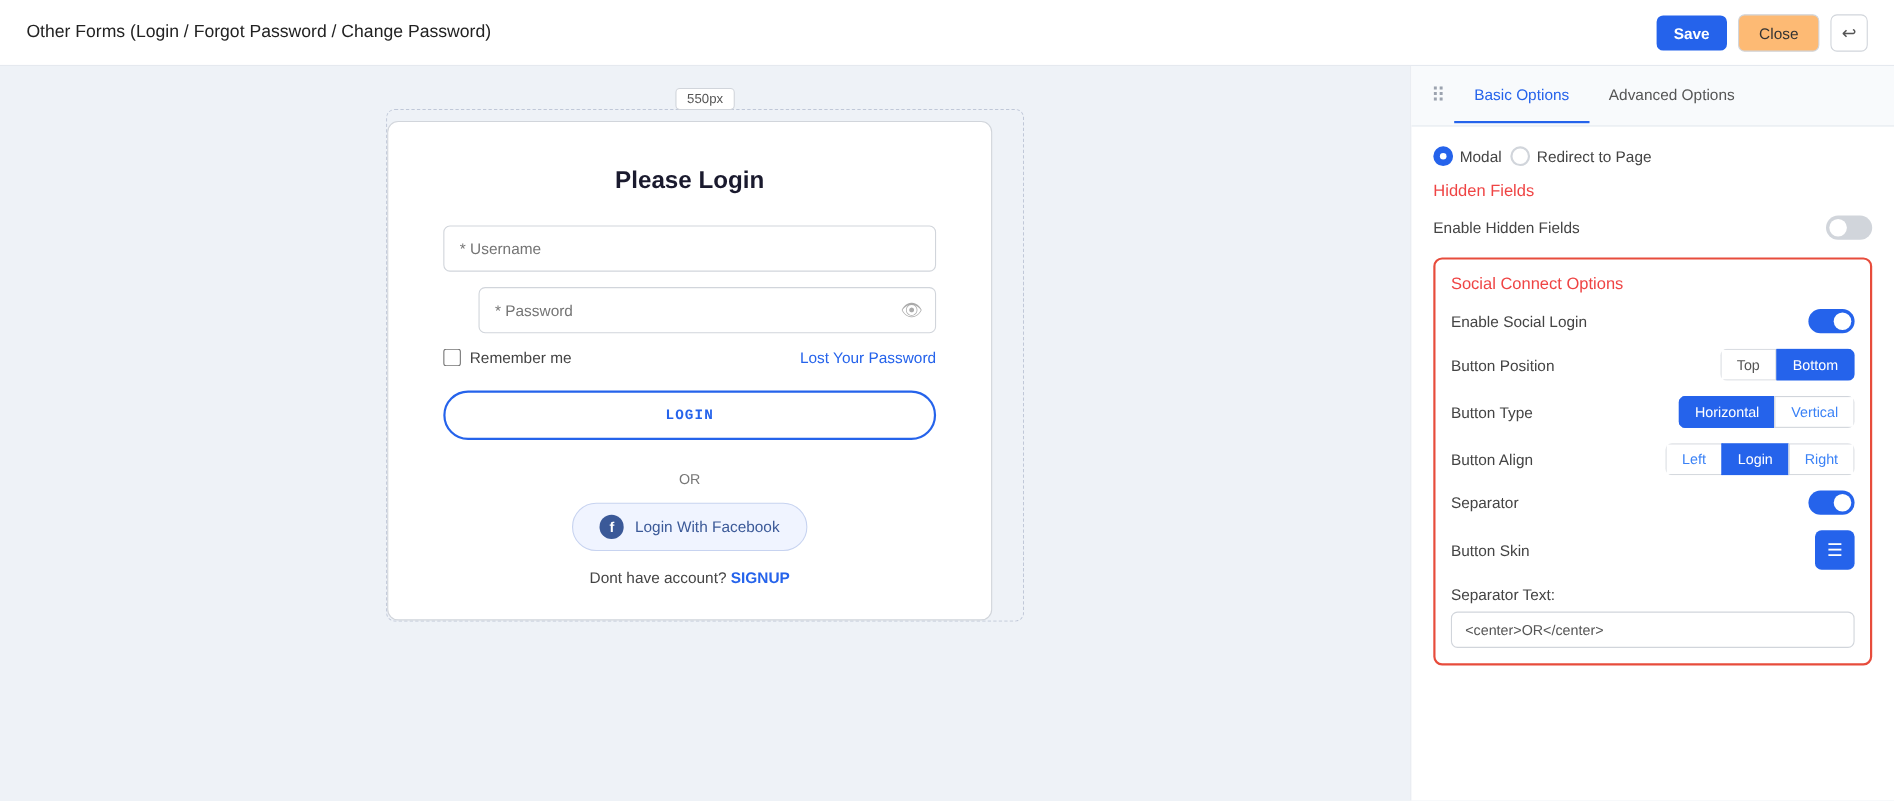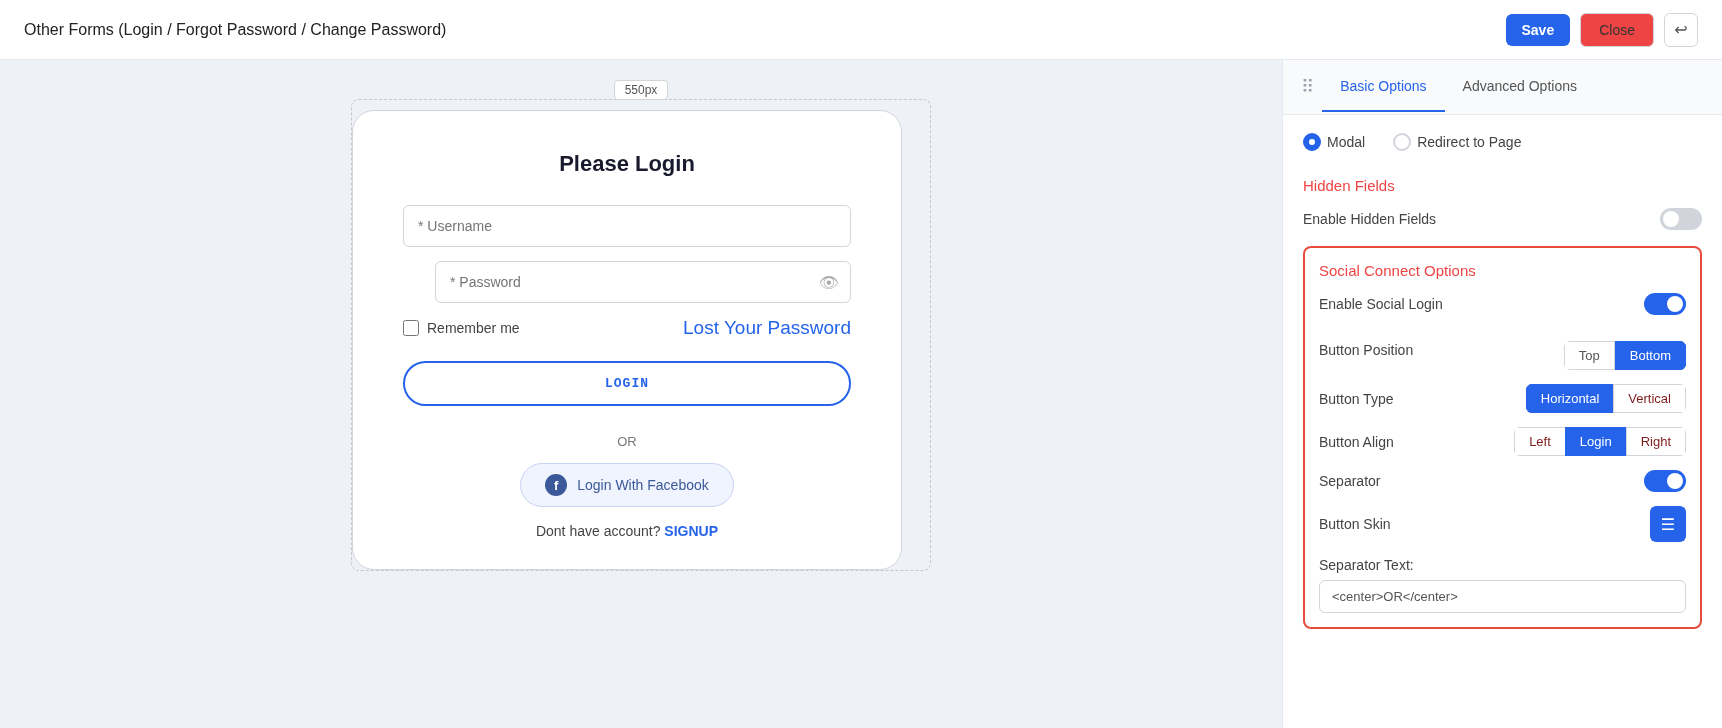--- a/index.html
+++ b/index.html
@@ -12,21 +12,21 @@
       display: flex;
       align-items: center;
       justify-content: space-between;
       padding: 0 24px;
       border-bottom: 1px solid #e5e9ef;
       flex-shrink: 0;
     }
     .topbar-title { font-size: 16px; font-weight: 500; color: #222; }
     .topbar-actions { display: flex; align-items: center; gap: 10px; }
     .btn-save { background: #2563eb; color: #fff; border: none; border-radius: 6px; padding: 8px 16px; font-size: 14px; font-weight: 600; cursor: pointer; }
-    .btn-close { background: #ef4444; color: #333; border: 1px solid #d1d5db; border-radius: 6px; padding: 8px 18px; font-size: 14px; cursor: pointer; }
+    .btn-close { background: #fdba74; color: #333; border: 1px solid #d1d5db; border-radius: 6px; padding: 8px 18px; font-size: 14px; cursor: pointer; }
     .btn-undo { background: #fff; border: 1px solid #d1d5db; border-radius: 6px; width: 34px; height: 34px; display: flex; align-items: center; justify-content: center; cursor: pointer; font-size: 16px; color: #555; }
 
     
     .main { display: flex; flex: 1; overflow: hidden; }
 
     
     .canvas-area {
       flex: 1;
       background: #eef2f7;
       display: flex;
@@ -39,21 +39,21 @@
     .form-wrapper {
       display: flex;
       flex-direction: column;
       align-items: center;
       width: 100%;
     }
 
     .form-container {
       width: 550px;
       background: #fff;
-      border-radius: 22px;
+      border-radius: 10px;
       border: 1px solid #d1d5db;
       padding: 40px 50px 30px;
       display: flex;
       flex-direction: column;
       align-items: center;
     }
 
     .form-title { font-size: 22px; font-weight: 700; color: #1a1a2e; margin-bottom: 28px; }
 
     .form-input {
@@ -68,21 +68,21 @@
       position: relative;
     }
 
     .input-wrapper { width: 100%; position: relative; margin-bottom: 14px; padding-left: 32px; }
     .input-wrapper input { width: 100%; border: 1px solid #d1d5db; border-radius: 6px; padding: 12px 14px; font-size: 14px; color: #555; outline: none; }
     .eye-icon { position: absolute; right: 12px; top: 50%; transform: translateY(-50%); color: #aaa; cursor: pointer; font-size: 16px; }
 
     .form-row { width: 100%; display: flex; align-items: center; justify-content: space-between; margin-bottom: 22px; }
     .remember-label { display: flex; align-items: center; gap: 8px; font-size: 14px; color: #444; }
     .remember-label input[type=checkbox] { width: 16px; height: 16px; }
-    .lost-pw { color: #2563eb; font-size: 19px; text-decoration: none; cursor: pointer; }
+    .lost-pw { color: #2563eb; font-size: 14px; text-decoration: none; cursor: pointer; }
 
     .btn-login {
       width: 100%;
       border: 2px solid #2563eb;
       background: transparent;
       color: #2563eb;
       border-radius: 50px;
       padding: 13px;
       font-size: 13px;
       font-weight: 700;
@@ -137,21 +137,21 @@
       font-weight: 500;
       color: #555;
       cursor: pointer;
       border-bottom: 2px solid transparent;
     }
     .panel-tab.active { color: #2563eb; border-bottom: 2px solid #2563eb; }
 
     .panel-body { padding: 18px 20px; flex: 1; }
 
     
-    .radio-row { display: flex; align-items: center; gap: 28px; margin-bottom: 26px; }
+    .radio-row { display: flex; align-items: center; gap: 8px; margin-bottom: 14px; }
     .radio-item { display: flex; align-items: center; gap: 6px; font-size: 14px; color: #444; cursor: pointer; }
     .radio-circle {
       width: 18px; height: 18px; border-radius: 50%; border: 2px solid #d1d5db;
       display: flex; align-items: center; justify-content: center;
     }
     .radio-circle.selected { border-color: #2563eb; background: #2563eb; }
     .radio-circle.selected::after { content: ''; width: 6px; height: 6px; background: #fff; border-radius: 50%; }
 
     
     .toggle-switch {
@@ -176,27 +176,27 @@
       border: 2px solid #e74c3c;
       border-radius: 8px;
       padding: 14px;
       margin-top: 4px;
     }
 
     
     .btn-group { display: flex; border-radius: 6px; overflow: hidden; }
     .btn-group-item {
       padding: 6px 14px; font-size: 13px; border: 1px solid #d1d5db;
-      background: #fff; color: #7f1d1d; cursor: pointer; font-weight: 500;
+      background: #fff; color: #3b82f6; cursor: pointer; font-weight: 500;
     }
     .btn-group-item.active { background: #2563eb; color: #fff; border-color: #2563eb; }
     .btn-group-item:not(:last-child) { border-right: none; }
 
     
-    .toggle-group { display: flex; border-radius: 6px; overflow: hidden; margin-top: 12px; }
+    .toggle-group { display: flex; border-radius: 6px; overflow: hidden; }
     .toggle-group-item {
       padding: 6px 14px; font-size: 13px; border: 1px solid #d1d5db;
       background: #fff; color: #555; cursor: pointer;
     }
     .toggle-group-item.active { background: #2563eb; color: #fff; border-color: #2563eb; }
 
     
     .btn-skin {
       background: #2563eb; color: #fff; border: none; border-radius: 6px;
       width: 36px; height: 36px; display: flex; align-items: center; justify-content: center;

